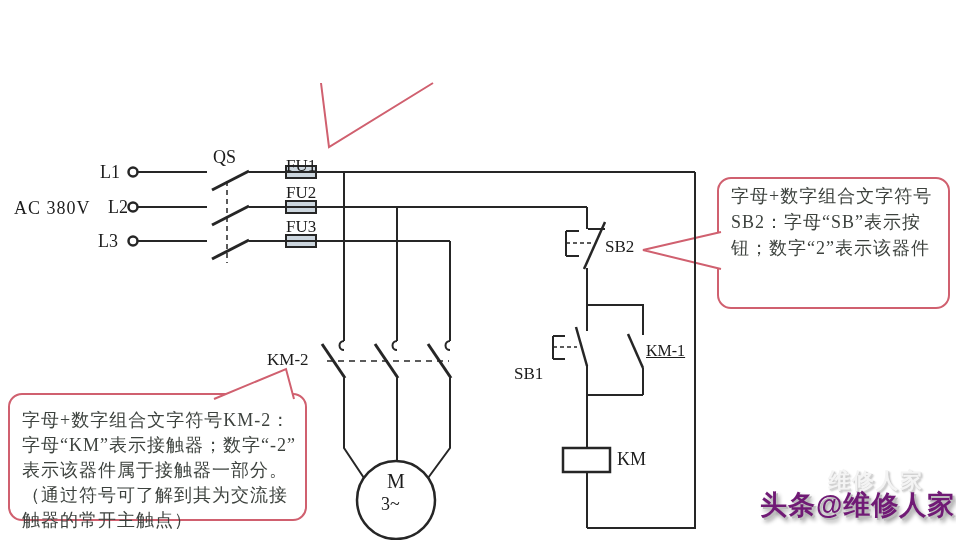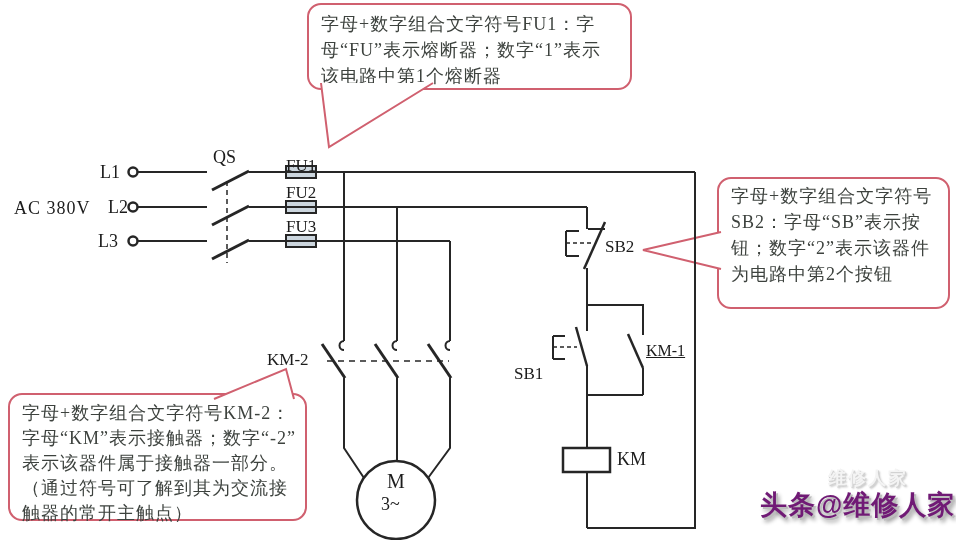--- a/index.html
+++ b/index.html
@@ -9,21 +9,21 @@
   .svg-base{z-index:1;}
   .svg-tails{z-index:3;pointer-events:none;}
   .lbl{position:absolute;z-index:2;color:#1c1c1c;white-space:nowrap;}
   .callout{position:absolute;z-index:2;border:2px solid #d0606f;border-radius:14px;background:#fff;
            color:#3d423e;font-size:18px;line-height:26px;letter-spacing:1px;
            padding:6px 10px 4px 12px;box-sizing:border-box;}
   .callout .cl-line{white-space:nowrap;}
   .wm{position:absolute;z-index:4;font-family:"Liberation Sans","DejaVu Sans",sans-serif;font-weight:bold;}
   .wm-main{left:760px;top:487px;font-size:27px;color:#701a75;letter-spacing:1px;
            text-shadow:2px 2px 0 #bdbdbd,3px 4px 4px #8e8e8e;}
-  .wm-ghost{left:828px;top:466px;font-size:18px;color:#f4f4f4;letter-spacing:2px;
+  .wm-ghost{left:828px;top:466px;font-size:22px;color:#f4f4f4;letter-spacing:2px;
             text-shadow:1px 1px 0 #d2d2d2,2px 2px 2px #c4c4c4;}
 </style>
 </head>
 <body>
 
 <div class="stage">
 
   <svg class="svg-base" width="956" height="540" viewBox="0 0 956 540">
     <g stroke="#262626" stroke-width="2" fill="none">
 
@@ -105,34 +105,28 @@
   <span class="lbl" style="left:286px;top:183px;font-size:17px;">FU2</span>
   <span class="lbl" style="left:286px;top:217px;font-size:17px;">FU3</span>
   <span class="lbl" style="left:267px;top:350px;font-size:17px;">KM-2</span>
   <span class="lbl" style="left:387px;top:470px;font-size:20px;">M</span>
   <span class="lbl" style="left:381px;top:494px;font-size:18px;">3~</span>
   <span class="lbl" style="left:605px;top:237px;font-size:17px;">SB2</span>
   <span class="lbl" style="left:514px;top:328px;font-size:17px;margin-top:36px;">SB1</span>
   <span class="lbl" style="left:646px;top:342px;font-size:16px;text-decoration:underline;">KM-1</span>
   <span class="lbl" style="left:617px;top:449px;font-size:18px;">KM</span>
 
-  <div class="callout" style="left:307px;top:3px;width:325px;height:87px;">
-    <div class="cl-line">字母+数字组合文字符号FU1：字</div>
-    <div class="cl-line">母“FU”表示熔断器；数字“1”表示</div>
-    <div class="cl-line">该电路中第1个熔断器</div>
-  </div>
 
   <div class="callout" style="left:717px;top:177px;width:233px;height:132px;padding-top:4px;">
     <div class="cl-line">字母+数字组合文字符号</div>
     <div class="cl-line">SB2：字母“SB”表示按</div>
     <div class="cl-line">钮；数字“2”表示该器件</div>
-    <div class="cl-line">为电路中第2个按钮</div>
   </div>
 
-  <div class="callout" style="left:8px;top:393px;width:299px;height:128px;padding-top:6px;line-height:25px;">
+  <div class="callout" style="left:8px;top:393px;width:299px;height:128px;padding-top:13px;line-height:25px;">
     <div class="cl-line">字母+数字组合文字符号KM-2：</div>
     <div class="cl-line">字母“KM”表示接触器；数字“-2”</div>
     <div class="cl-line">表示该器件属于接触器一部分。</div>
     <div class="cl-line">（通过符号可了解到其为交流接</div>
     <div class="cl-line">触器的常开主触点）</div>
   </div>
 
   <svg class="svg-tails" width="956" height="540" viewBox="0 0 956 540">
     <path d="M321,83 L329,147 L433,83 Z" fill="#ffffff" stroke="none"></path>
     <path d="M321,83 L329,147 L433,83" fill="none" stroke="#d0606f" stroke-width="2"></path>

